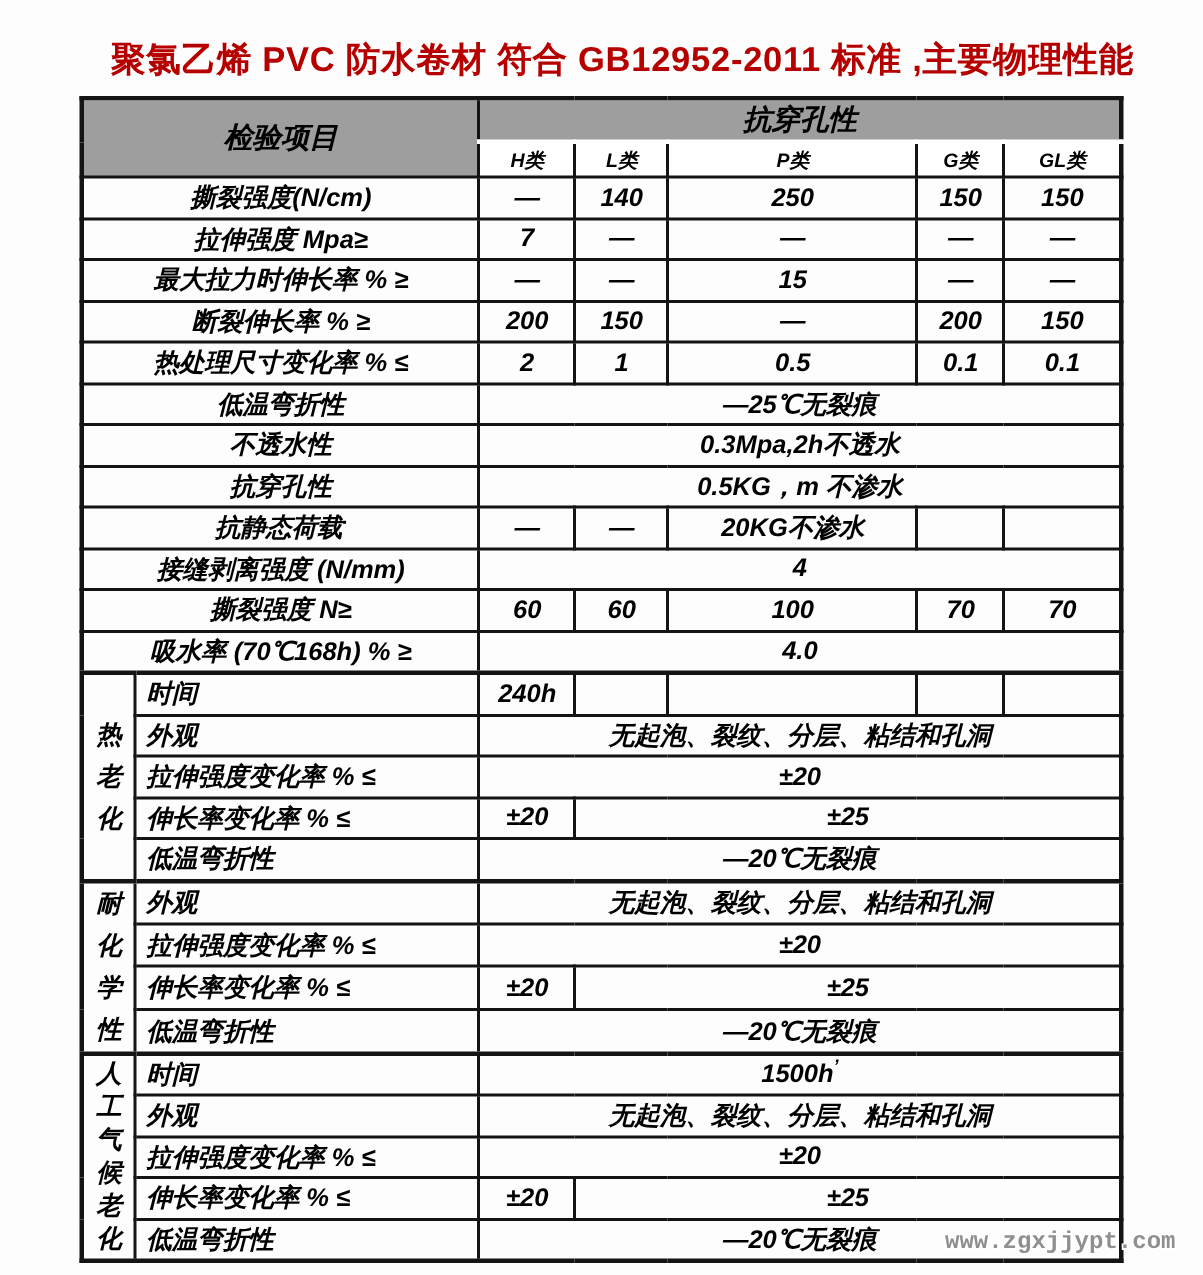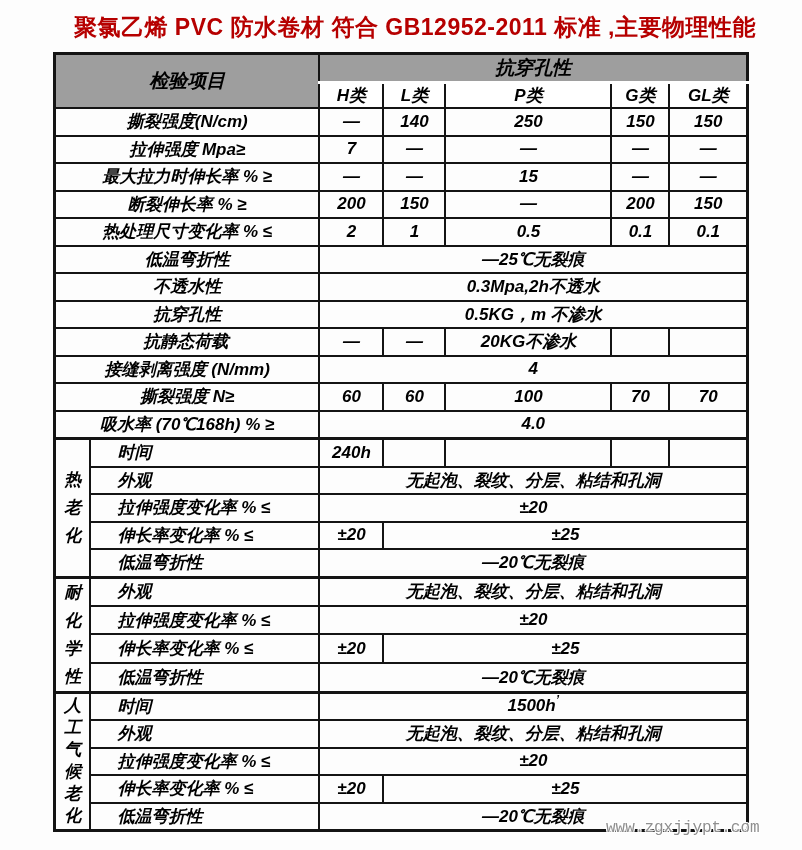--- a/index.html
+++ b/index.html
@@ -1,51 +1,51 @@
 <!DOCTYPE html>
 <html style="--title-color: #b60000; --header-bg: #9e9e9e;"><head>
 <meta charset="utf-8">
 <style>
   html,body { margin:0; padding:0; background:#ffffff; }
   .page {
     position:relative; width:802px; height:850px; background:#fdfdfd;
     font-family:"Liberation Sans", sans-serif; overflow:hidden;
   }
   .title {
-    padding-top:12px; text-align:center;
+    padding-top:24px; text-align:center;
     font-size:23px; font-weight:bold; letter-spacing:0.5px;
     color:var(--title-color,#b60000);
     white-space:nowrap;
     margin-left:28px;
   }
   table.spec-table {
     border-collapse:collapse; table-layout:fixed;
     width:693px; margin:9px auto 0;
     border:3px solid #141414;
     font-style:italic;
   }
   th, td {
     border:2px solid #141414; padding:0;
     font-weight:bold; color:#000; text-align:center; vertical-align:middle;
     overflow:hidden; white-space:nowrap;
   }
   th.item-head { background:var(--header-bg,#9e9e9e); font-size:19px; }
   th.perf-head { background:var(--header-bg,#9e9e9e); font-size:19px; height:25px; border-bottom:3px solid #ffffff; }
-  tr.class-row th { background:#ffffff; font-size:17px; height:21px;margin-top:16px; }
+  tr.class-row th { background:#ffffff; font-size:13px; height:21px;margin-top:16px; }
   tbody td { height:25.5px; font-size:17px; }
   td.label-cell { }
-  td.label-cell.grouped { text-align:left; padding-left:26px; }
+  td.label-cell.grouped { text-align:left; padding-left:6px; }
   td.group-cell { white-space:pre-line; line-height:28px; font-size:17px; }
   td.group-cell.tight { line-height:22px; }
   tr.section-start td { border-top-width:3px; }
   sup { font-size:10px; line-height:0; }
   .watermark {
-    position:absolute; top:819px; left:606px;
+    position:absolute; top:819px; left:630px;
     font-family:"Liberation Mono", monospace;
-    font-size:16px; font-weight:normal; color:#8f8f8f; letter-spacing:0px;
+    font-size:16px; font-weight:bold; color:#8f8f8f; letter-spacing:0px;
     text-shadow:1px 1px 0 #ffffff, -1px -1px 0 #ffffff, 1px -1px 0 #ffffff, -1px 1px 0 #ffffff;
   }
 </style>
 </head>
 <body>
 
 <div class="page">
 
   <div class="title">聚氯乙烯 PVC 防水卷材 符合 GB12952-2011 标准 ,主要物理性能</div>
 

